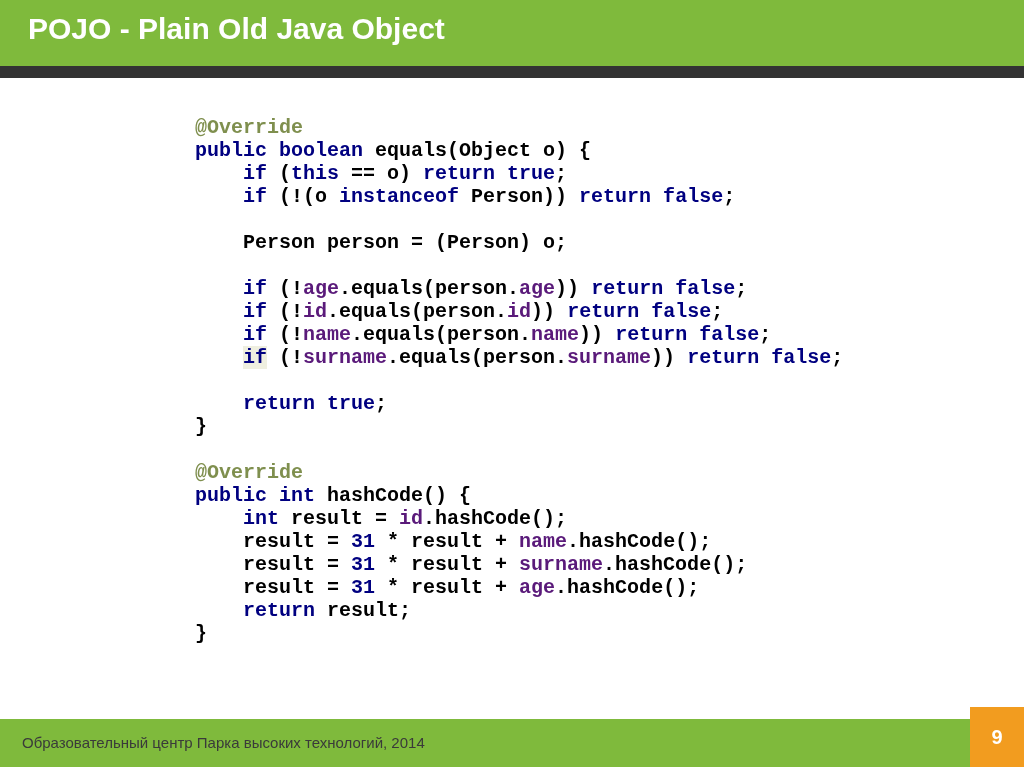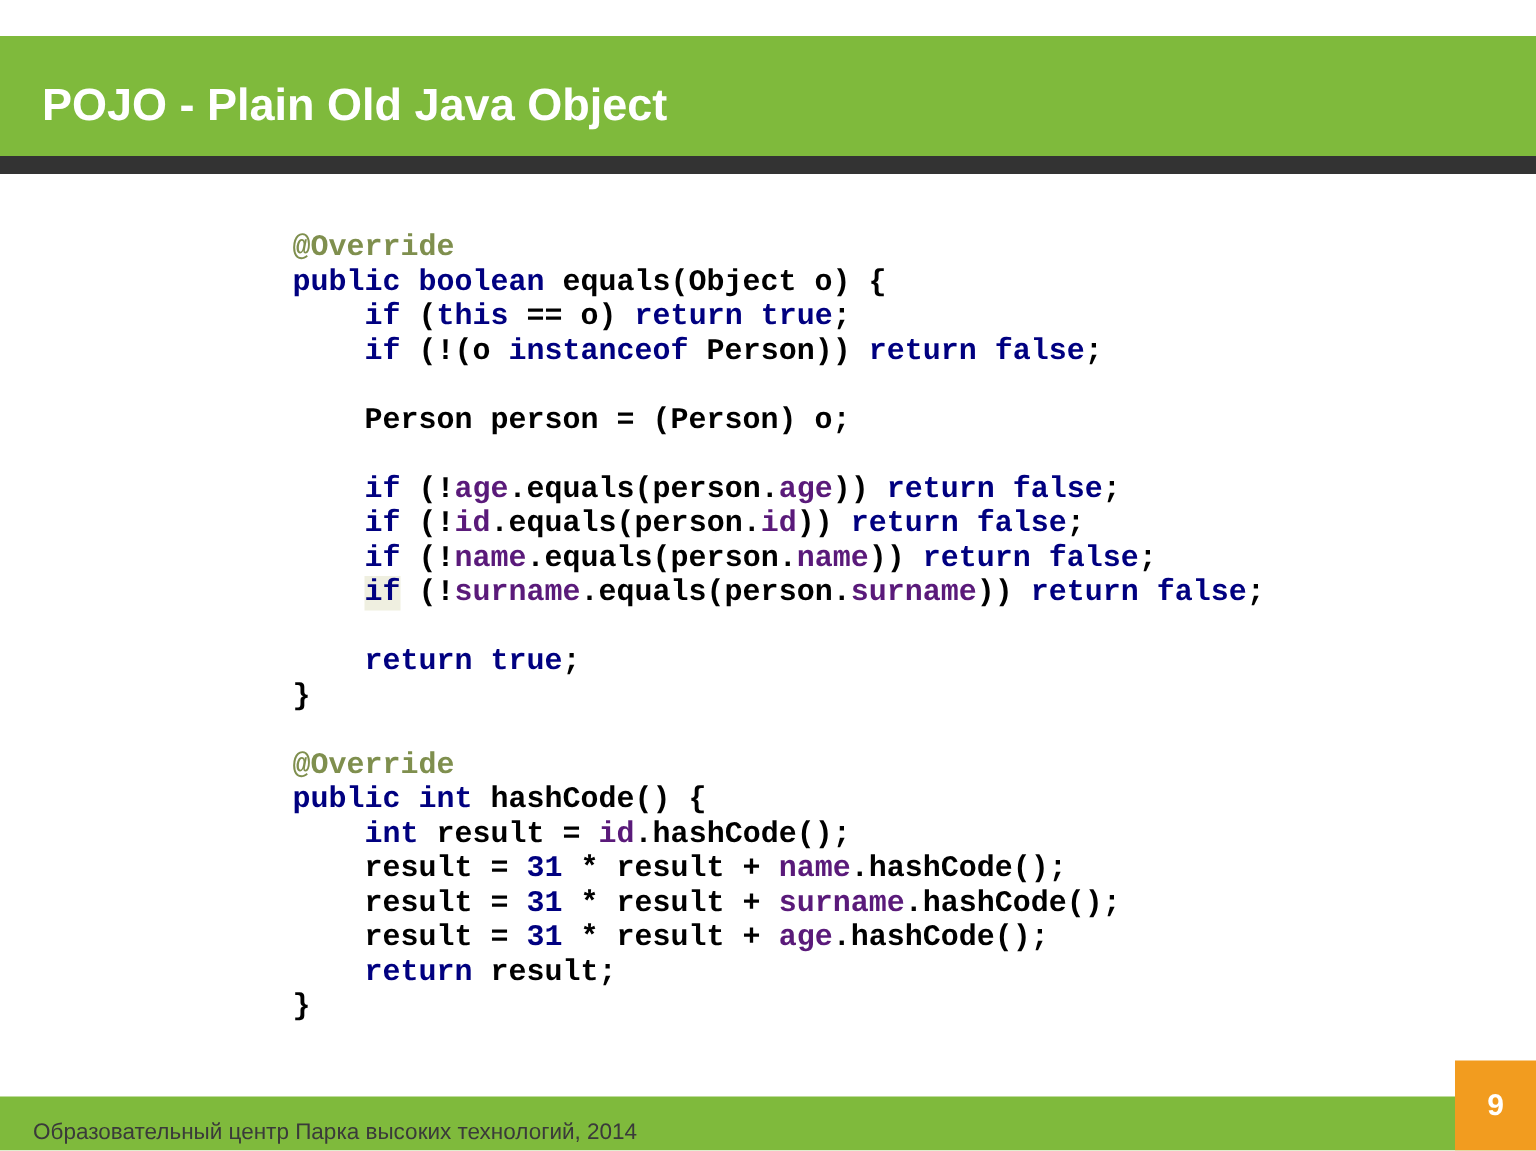--- a/index.html
+++ b/index.html
@@ -9,23 +9,22 @@
     width: 1024px;
     height: 767px;
     position: relative;
     overflow: hidden;
   }
   .header {
     background: #7fba3c;
     color: #ffffff;
     font-size: 30px;
     font-weight: bold;
-    padding: 30px 28px;
-    height: 80px;
-    margin-top: 24px;
+    padding: 12px 28px;
+    height: 66px;
   }
   .header-underline {
     background: #333333;
     height: 12px;
   }
   .content {
     padding: 38px 0 0 195px;
     font-family: "Courier New", monospace;
     font-size: 20px;
     line-height: 23px;
@@ -35,21 +34,21 @@
   }
   .annotation { color: #7f8f4e; }
   .keyword { color: #000080; }
   .field { color: #5a1a7a; }
   .highlight { background: #efefe0; }
   .footer {
     position: absolute;
     bottom: 0;
     left: 0;
     right: 0;
-    height: 36px;
+    height: 48px;
     background: #7fba3c;
   }
   .footer-text {
     color: #3a3a3a;
     font-size: 15px;
     padding: 15px 0 0 22px;
   }
   .page-number {
     position: absolute;
     right: 0;

